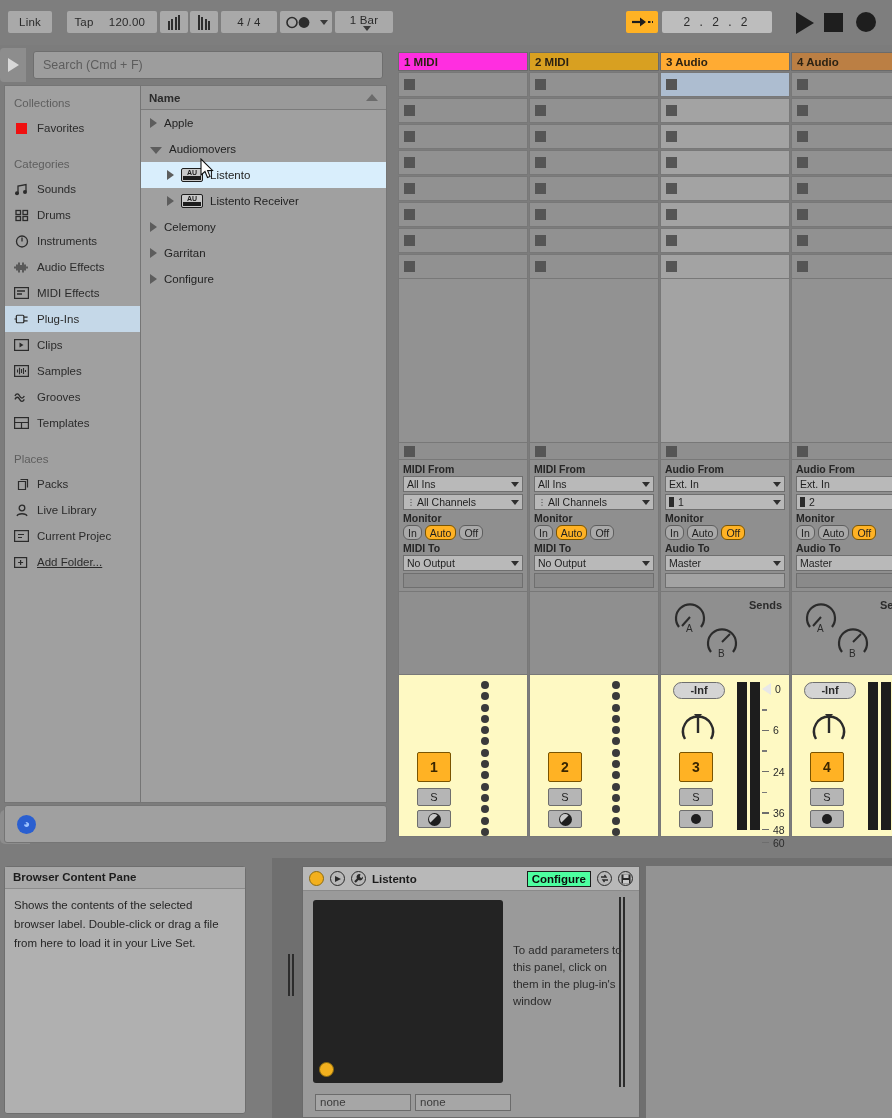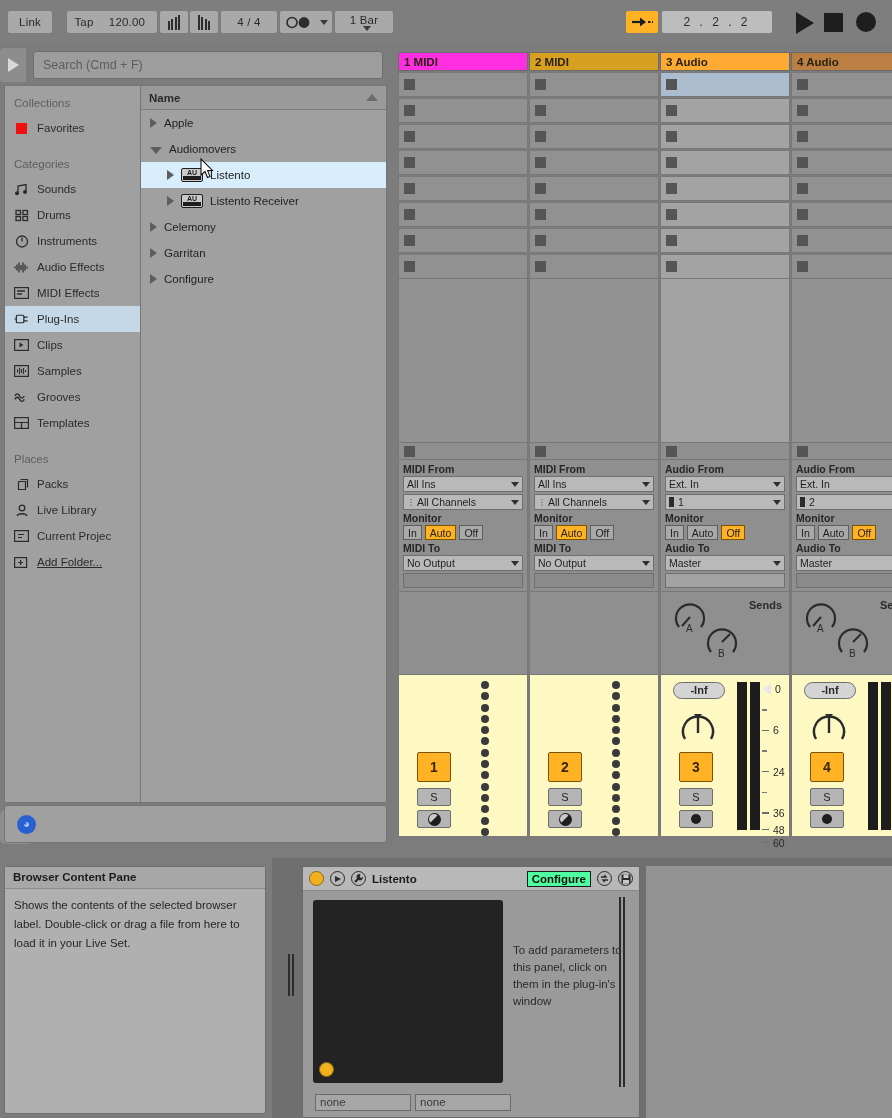--- a/index.html
+++ b/index.html
@@ -148,21 +148,21 @@
     display:flex; align-items:center; padding:0 3px; font-size:10.5px; color:#1f1f1f;
     margin-bottom:2px;
   }
   .io-sel .cap { margin-left:auto; width:0;height:0;
     border-left:4px solid transparent;border-right:4px solid transparent;border-top:5px solid #2e2e2e;}
   .io-sel .dots { font-size:8px; letter-spacing:-1px; margin-right:3px; color:#2e2e2e;}
   .io-sel .blk { width:5px;height:10px;background:#2b2b2b;margin-right:4px;}
   .mon { display:flex; gap:3px; margin-bottom:2px; }
   .mon b {
     font-weight:normal; font-size:10.5px; padding:0 4px; height:15px; line-height:14px;
-    border:1px solid #5e5e5e; background:#a9a9a9; border-radius:0; color:#1f1f1f;
+    border:1px solid #5e5e5e; background:#a9a9a9; border-radius:6px; color:#1f1f1f;
   }
   .mon b.on { background:#ffb224; border-color:#7a5400; }
   .io-blank { height:15px; background:#8a8a8a; border:1px solid #6f6f6f; }
   .sends {
     height:83px; background:#8f8f8f; border:1px solid #787878; border-top:none;
     position:relative;
   }
   .sends .lbl { position:absolute; right:7px; top:7px; font-size:11px; font-weight:bold; color:#2b2b2b;}
   .knob {
     position:absolute; width:34px;height:34px;border-radius:50%;
@@ -204,21 +204,21 @@
   .scale { position:absolute; left:101px; top:4px; width:40px; font-size:10.5px; color:#2b2b2b;}
   .scale div { height:20.6px; display:flex; align-items:center; gap:4px; }
   .scale .tick { width:7px;height:1.5px;background:#6d6d6d; display:block;}
   .scale .tick.mini { width:5px; background:#7a7a7a;}
   .scale .tri {
     width:0;height:0;border-top:6px solid transparent;border-bottom:6px solid transparent;
     border-right:9px solid #e8e8e8;}
 
   
   #info-pane {
-    position:absolute; left:4px; top:866px; width:262px; height:248px;
+    position:absolute; left:4px; top:866px; width:242px; height:248px;
     background:#b0b0b0; border:1px solid #6e6e6e; border-radius:3px;
   }
   #info-title { height:22px; background:#a7a7a7; border-bottom:1px solid #8b8b8b;
     font-weight:bold; font-size:11.5px; padding:4px 0 0 8px; color:#1c1c1c;}
   #info-text { padding:7px 9px 0; font-size:11.5px; line-height:19px; color:#262626;}
 
   #device-area { position:absolute; left:272px; top:858px; width:620px; height:260px;
     background:#6f6f6f; }
   #dev-handle-l, #dev-handle-r {
     position:absolute; top:96px; width:10px; height:42px;

